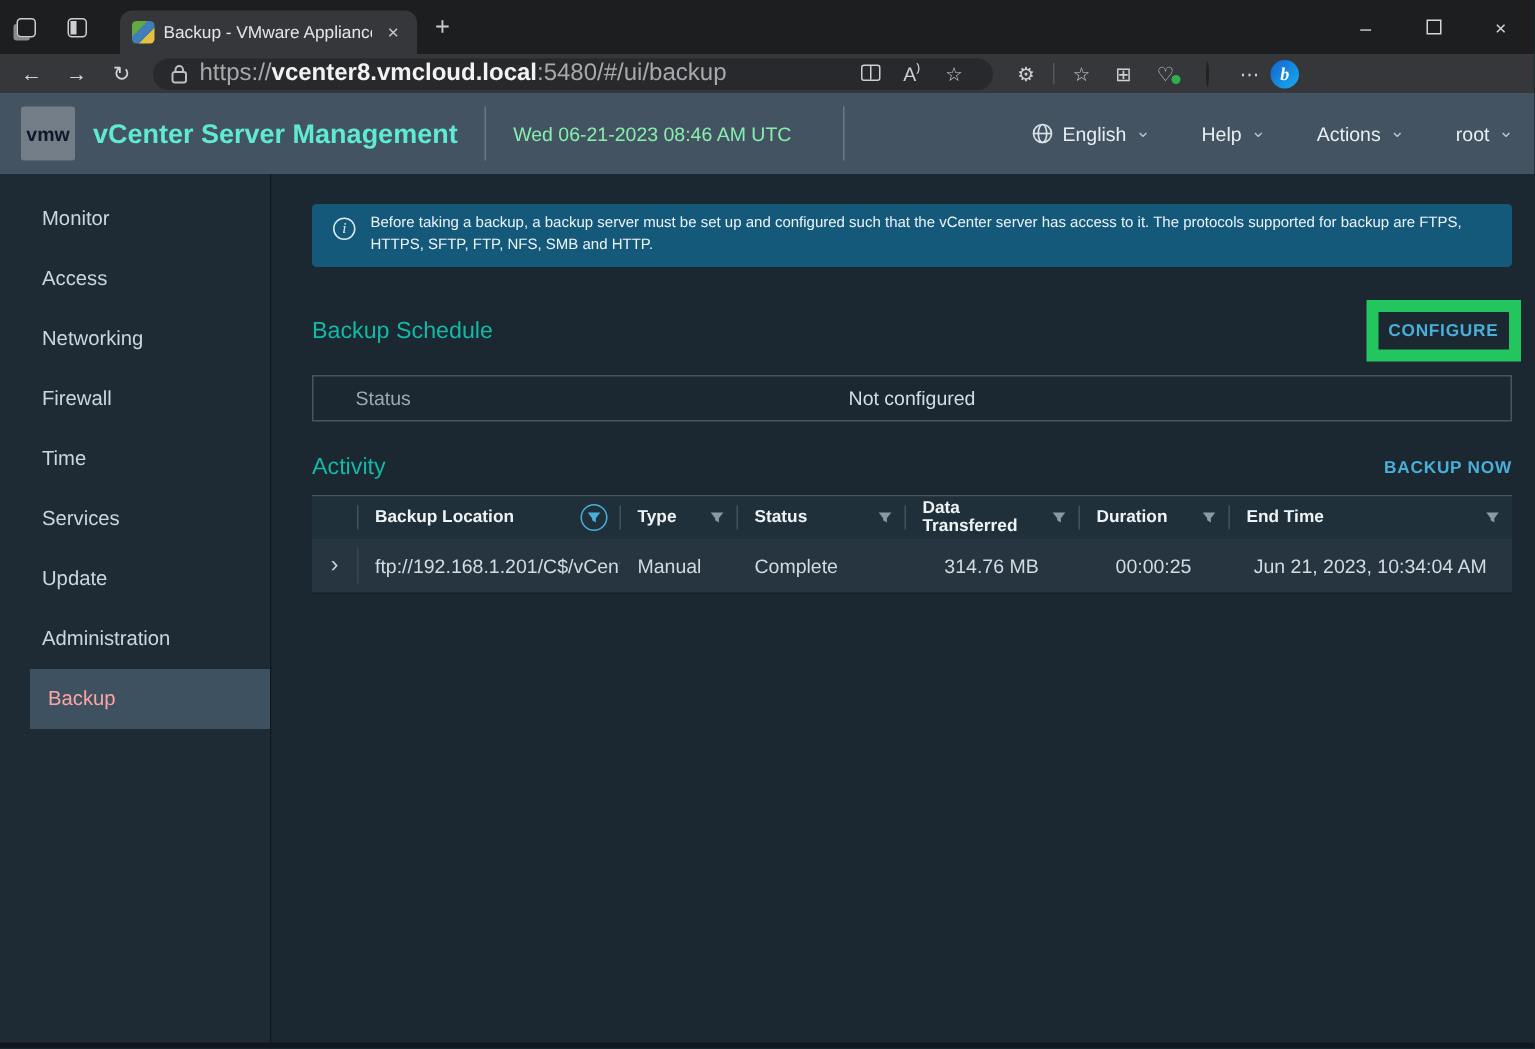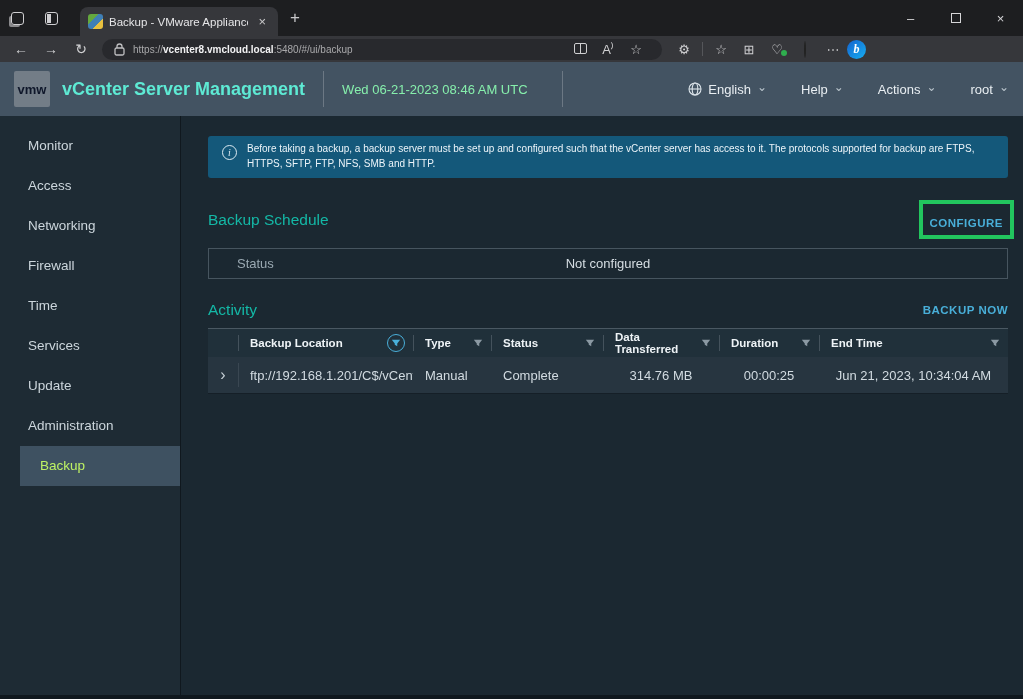--- a/index.html
+++ b/index.html
@@ -20,21 +20,21 @@
   .tab-close { color:#c9c9cb; font-size:13px; padding:1px 4px; border-radius:4px; cursor:pointer; }
   .newtab { color:#c9c9cb; font-size:17px; margin-left:12px; cursor:pointer; }
   .wincontrols { margin-left:auto; display:flex; height:36px; }
   .wincontrols span { width:45px; display:flex; align-items:center; justify-content:center; color:#d6d6d8; font-size:13px; cursor:pointer; }
   .maxbox { width:10px; height:10px; border:1.2px solid #d6d6d8; display:inline-block; }
 
   
   .toolbar { height:26px; background:#36373b; display:flex; align-items:center; padding:0 6px; }
   .nav-ico { width:30px; text-align:center; color:#d2d2d4; font-size:14px; cursor:pointer; }
   .urlpill { width:560px; height:21px; margin-left:6px; background:#28292d; border-radius:11px; display:flex; align-items:center; padding:0 12px; cursor:text; }
-  .url-text { font-size:10px; color:#a9a9ab; white-space:nowrap; overflow:hidden; margin-left:8px; }
+  .url-text { font-size:16px; color:#a9a9ab; white-space:nowrap; overflow:hidden; margin-left:8px; }
   .url-text b { color:#f2f2f3; font-weight:700; }
   .pill-ico { width:28px; text-align:center; color:#cfcfd1; font-size:13px; cursor:pointer; }
   .split-ico { width:13px; height:11px; border:1.3px solid #cfcfd1; border-radius:2px; position:relative; display:inline-block; }
   .split-ico::before { content:''; position:absolute; left:5px; top:0; bottom:0; width:1.3px; background:#cfcfd1; }
   .tb-sep { width:1px; height:14px; background:#55565a; margin:0 4px; }
   .avatar { width:17px; height:17px; border-radius:50%; background:radial-gradient(circle at 35% 30%, #a98f77 0%, #6e5a49 55%, #2c241e 100%); border:1px solid #222; }
   .essentials { position:relative; }
   .essentials i { position:absolute; right:4px; bottom:1px; width:6px; height:6px; border-radius:50%; background:#2fae4e; }
   .copilot { width:19px; height:19px; border-radius:50%; background:linear-gradient(135deg,#1463cf,#17aef0); color:#fff; font-weight:700; font-style:italic; font-size:12px; display:flex; align-items:center; justify-content:center; font-family:"Liberation Serif", serif; }
 
@@ -45,34 +45,34 @@
   .hdr-sep { width:1px; height:36px; background:rgba(255,255,255,.22); margin:0 18px; }
   .hdr-date { color:#86efac; font-size:13px; }
   .hdr-right { margin-left:auto; display:flex; align-items:center; gap:34px;text-align:right; }
   .hdr-menu { color:#e9eef2; font-size:13px; display:flex; align-items:center; gap:6px; cursor:pointer; }
   .chev { color:#b9c4cc; font-size:12px; margin-top:-4px; }
 
   
   .layout { display:flex; height:583px; }
   .sidebar { width:181px; background:#1e2b34; border-right:1px solid #10181e; padding-top:10px; flex:0 0 auto; }
   .side-item { height:40px; line-height:40px; padding-left:28px; color:#ccd6dc; font-size:13.5px; cursor:pointer; }
-  .side-item.selected { background:#3e5161; margin-left:20px; padding-left:20px; color:#bef264; }
+  .side-item.selected { background:#3e5161; margin-left:20px; padding-left:12px; color:#fca5a5; }
   .main { flex:1; background:#1b2831; padding:20px 15px 0 27px; position:relative; }
   .bottom-edge { position:absolute; left:0; right:0; bottom:0; height:4px; background:#10181e; }
 
   
   .banner { background:#14587a; border-radius:3px; padding:6px 14px 7px; display:flex; gap:10px; }
   .info-ico { flex:0 0 auto; width:15px; height:15px; border:1.2px solid #dcebf3; border-radius:50%; color:#dcebf3; font-size:10px; font-style:italic; font-family:"Liberation Serif",serif; display:flex; align-items:center; justify-content:center; margin-top:3px; }
   .banner-text { color:#ecf4f9; font-size:10px; line-height:1.45; }
 
   
   .section-head { display:flex; justify-content:space-between; align-items:center; margin-top:22px; }
   .section-title { color:#14b8a6; font-size:15.5px; font-weight:400; }
   .link-btn { color:#49afd9; font-size:11.5px; font-weight:700; letter-spacing:.5px; cursor:pointer; }
-  .red-box { border:4px solid #22c55e; padding:9px 7px 4px; margin-right:-6px; }
+  .red-box { border:8px solid #22c55e; padding:3px 7px 4px; margin-right:-6px; }
 
   .status-box { margin-top:9px; border:1px solid #47555f; height:31px; display:flex; align-items:center; position:relative; }
   .status-label { color:#9aa9b2; font-size:13px; margin-left:28px; position:relative; z-index:1; }
   .status-value { position:absolute; left:0; right:0; text-align:center; color:#d6dee3; font-size:13px; }
 
   
   .grid { margin-top:9px; border-top:1px solid #4a5862; }
   .thead { display:flex; background:#20303a; height:28px; align-items:center; color:#eef3f6; font-size:11.5px; font-weight:700; }
   .trow  { display:flex; background:#273540; height:37px; align-items:center; color:#d2dbe1; font-size:13px; border-bottom:1px solid #151f27; }
   .c0{width:30px;} .c1{width:175px;} .c2{width:78px;} .c3{width:112px;} .c4{width:116px;} .c5{width:100px;} .c6{width:189px;}

